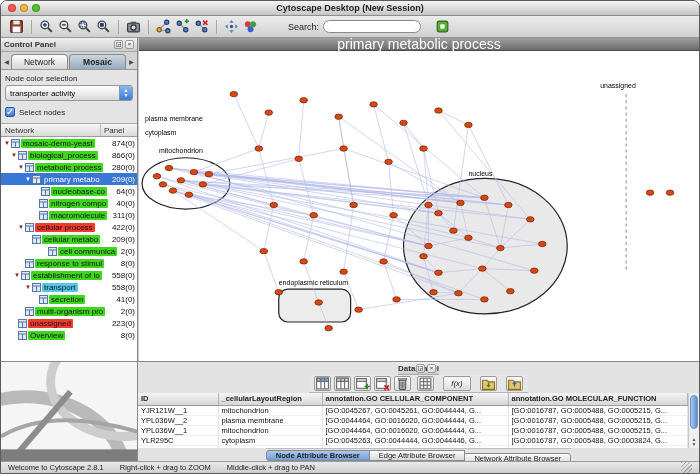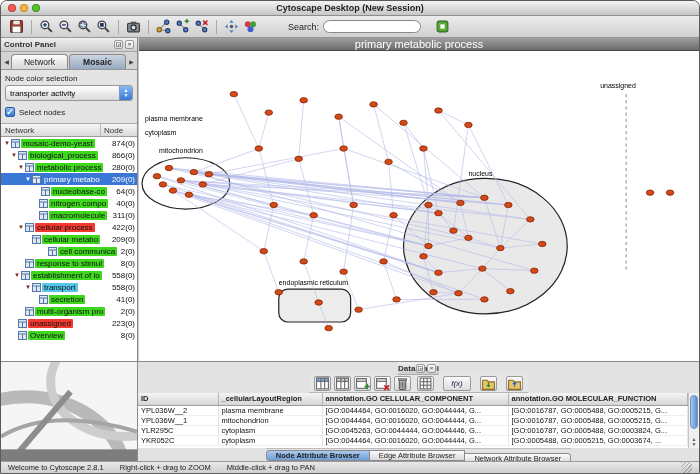--- a/index.html
+++ b/index.html
@@ -52,21 +52,21 @@
   .chip.green{background:#3fd61e;}
   .chip.red{background:#f23b2e;}
   .chip.cyan{background:#53c6ea;}
   .tree-row.selected .chip{background:transparent;color:#fff;}
   .count{margin-left:auto;padding-right:2px;flex:0 0 auto;}
   .cp-thumb{height:100px;flex:0 0 100px;border-top:1px solid #8a8a8a;background:#f2f2f2;overflow:hidden;position:relative;}
   .cp-thumb svg{position:absolute;inset:0;}
   
   .right-col{flex:1;display:flex;flex-direction:column;min-width:0;min-height:0;}
   .network-view{flex:1;display:flex;flex-direction:column;min-height:0;border-left:1px solid #c9c9c9;}
-  .nv-titlebar{height:13px;flex:0 0 13px;background:linear-gradient(#9f9f9f,#6b6b6b);border-bottom:1px solid #4a4a4a;color:#fff;font-size:11px;display:flex;align-items:center;justify-content:center;}
+  .nv-titlebar{height:13px;flex:0 0 13px;background:linear-gradient(#9f9f9f,#6b6b6b);border-bottom:1px solid #4a4a4a;color:#fff;font-size:14px;display:flex;align-items:center;justify-content:center;}
   .nv-canvas{flex:1;background:#fff;position:relative;overflow:hidden;}
   .nv-canvas svg{position:absolute;inset:0;width:100%;height:100%;}
   
   .data-panel{height:100px;flex:0 0 100px;display:flex;flex-direction:column;border-top:1px solid #8a8a8a;background:#e2e2e2;align-items:center;}
   .dp-titlebar{height:13px;flex:0 0 13px;background:linear-gradient(#f0f0f0,#cdcdcd);border-bottom:1px solid #ababab;font-size:8px;font-weight:bold;color:#333;display:flex;align-items:center;justify-content:center;position:relative;}
   .dp-titlebar .mini-btns{position:absolute;right:3px;top:2px;}
   .dp-toolbar{height:18px;flex:0 0 18px;display:flex;align-items:center;gap:3px;padding:0 5px;border-bottom:1px solid #b5b5b5;background:#e6e6e6;}
   .dp-btn{width:17px;height:15px;border:1px solid #9a9a9a;border-radius:2px;background:linear-gradient(#fbfbfb,#dcdcdc);display:flex;align-items:center;justify-content:center;cursor:default;}
   .dp-btn.fx{width:28px;font-size:8px;font-style:italic;color:#224;}
   .dp-spacer{flex:1;}
@@ -230,21 +230,21 @@
           <span>transporter activity</span>
           <span class="arrows">▲<br>▼</span>
         </div>
         <div class="checkbox-row">
           <span class="aqua-checkbox">✓</span>
           <span class="checkbox-label">Select nodes</span>
         </div>
       </div>
       <div class="tree-header">
         <span class="col1">Network</span>
-        <span class="col2">Node</span>
+        <span class="col2">Panel</span>
       </div>
       <div class="tree" id="tree">
           <div class="tree-row" style="padding-left: 2px;">
             <span class="toggle">▼</span>
             <span class="node-icon">
               <svg width="9" height="9" viewBox="0 0 9 9">
                 <rect x="0.5" y="0.5" width="8" height="8" fill="#dfe7f0" stroke="#5577aa"></rect>
                 <line x1="0.5" y1="3" x2="8.5" y2="3" stroke="#5577aa"></line>
                 <line x1="4.5" y1="3" x2="4.5" y2="8.5" stroke="#5577aa"></line>
               </svg>
@@ -713,20 +713,26 @@
                 <thead>
                   <tr>
                     <th>ID</th>
                     <th>_cellularLayoutRegion</th>
                     <th>annotation.GO CELLULAR_COMPONENT</th>
                     <th>annotation.GO MOLECULAR_FUNCTION</th>
                   </tr>
                 </thead>
                 <tbody>
                   <tr>
+                    <td>YJR121W__1</td>
+                    <td>mitochondrion</td>
+                    <td>[GO:0045267, GO:0045261, GO:0044444, G...</td>
+                    <td>[GO:0016787, GO:0005488, GO:0005215, G...</td>
+                  </tr>
+                  <tr>
                     <td>YPL036W__2</td>
                     <td>plasma membrane</td>
                     <td>[GO:0044464, GO:0016020, GO:0044444, G...</td>
                     <td>[GO:0016787, GO:0005488, GO:0005215, G...</td>
                   </tr>
                   <tr>
                     <td>YPL036W__1</td>
                     <td>mitochondrion</td>
                     <td>[GO:0044464, GO:0016020, GO:0044444, G...</td>
                     <td>[GO:0016787, GO:0005488, GO:0005215, G...</td>

